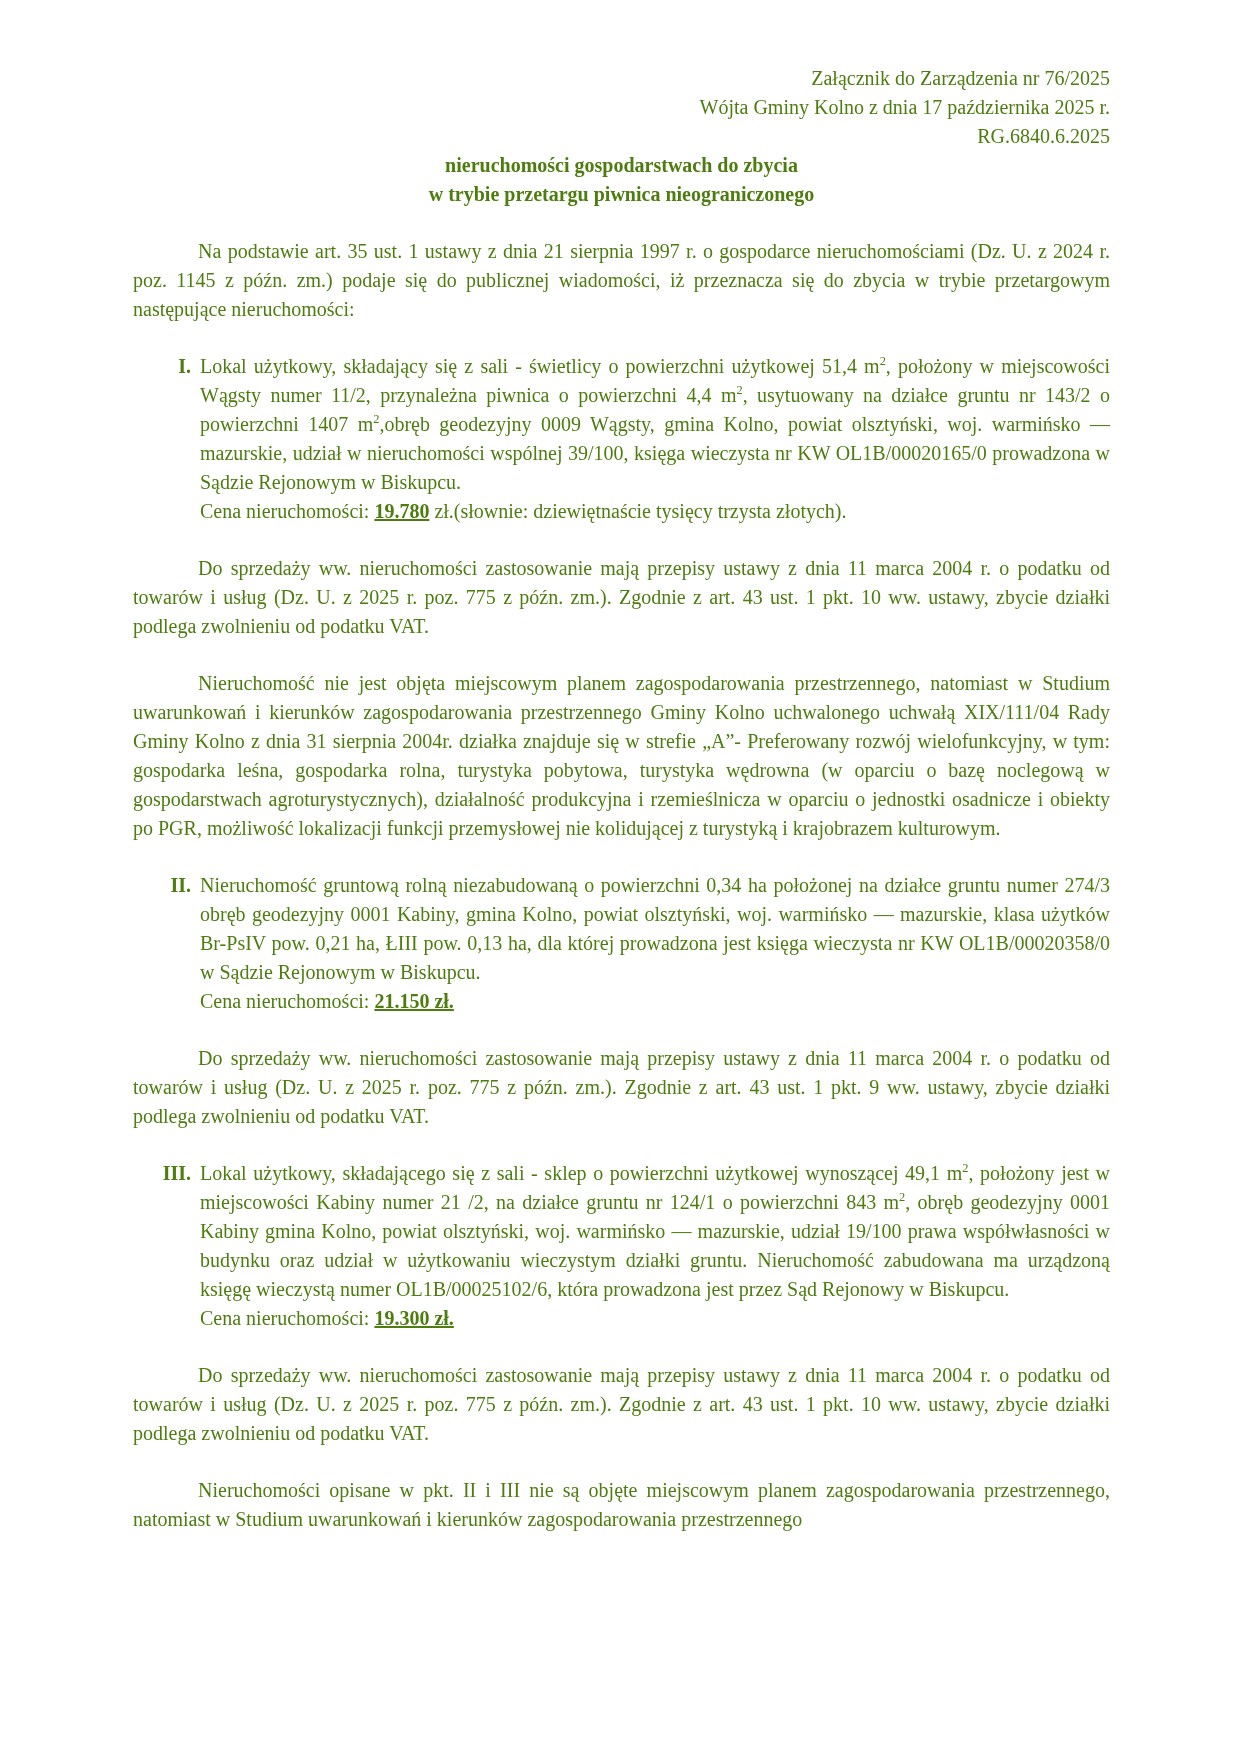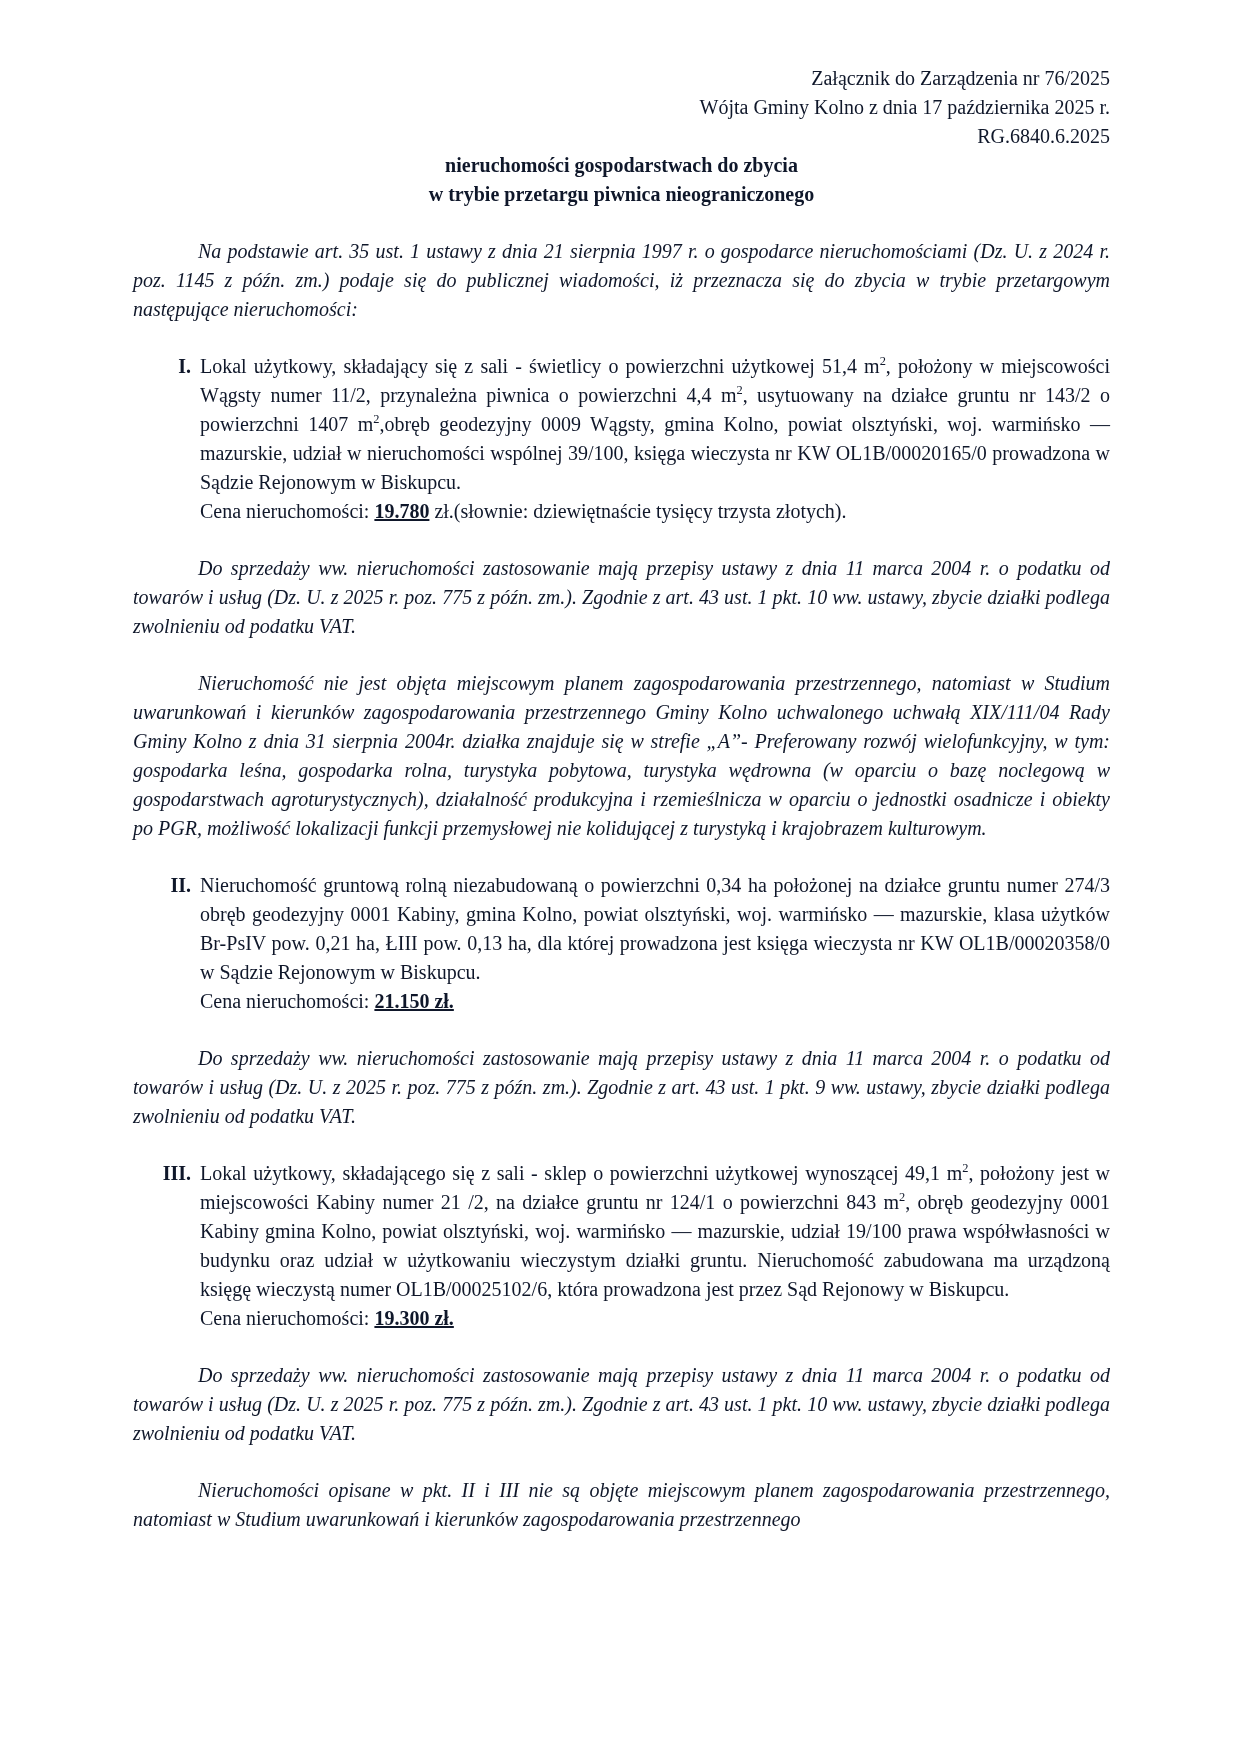--- a/index.html
+++ b/index.html
@@ -6,21 +6,21 @@
     margin: 0;
     padding: 0;
     background: #ffffff;
   }
   .page {
     position: relative;
     width: 1241px;
     height: 1755px;
     margin: 0 auto;
     background: #ffffff;
-    color: #0f172a;
+    color: #4d7c0f;
     font-family: "Liberation Serif", "DejaVu Serif", serif;
     font-size: 20px;
     line-height: 29px;
     box-sizing: border-box;
     padding: 64px 131px 0 133px;
     overflow: hidden;
   }
   .hdr-right {
     text-align: right;
   }
@@ -28,21 +28,20 @@
     text-align: right;
   }
   .doc-title {
     text-align: center;
     font-weight: bold;
   }
   p.body-par {
     margin: 28px 0 0 0;
     text-align: justify;
     text-indent: 65px;
-    font-style: italic;
   }
   .list-item {
     position: relative;
     margin: 28px 0 0 0;
     padding-left: 67px;
     text-align: justify;
   }
   .list-marker {
     position: absolute;
     left: 0;

